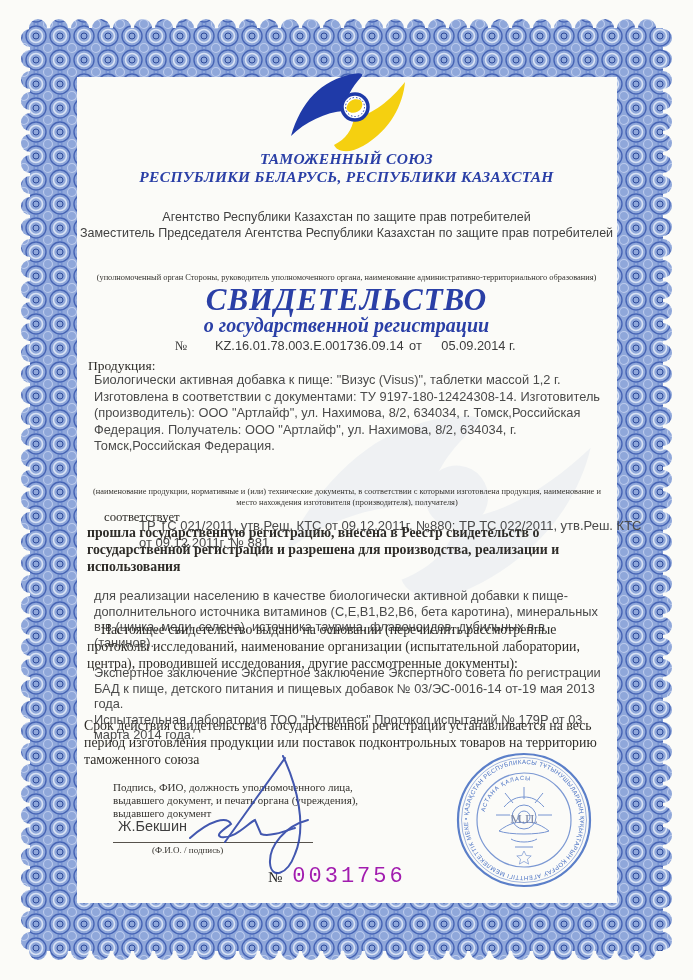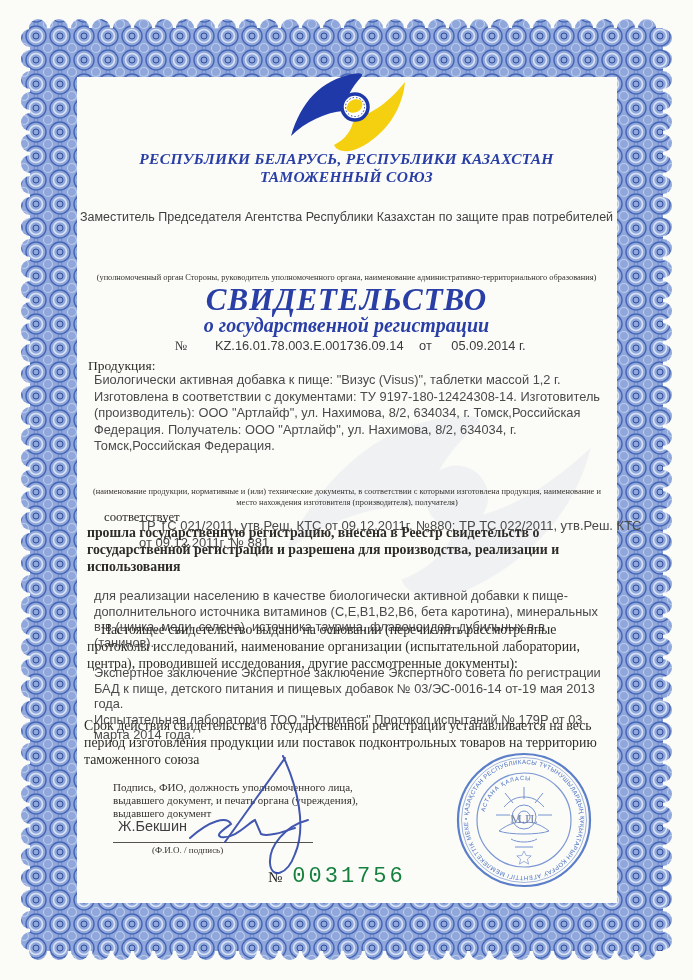--- a/index.html
+++ b/index.html
@@ -19,21 +19,21 @@
   .agency{top:209px;left:0;right:0;text-align:center;
     font-family:"Liberation Sans",sans-serif;font-size:12.5px;line-height:16px;color:#3f3f3f;}
   .authority-note{top:273px;left:80px;width:533px;text-align:center;
     font-size:8.4px;line-height:10px;color:#35332f;}
   .cert-title{top:282px;font-size:31px;letter-spacing:1px;}
   .cert-subtitle{top:314px;font-size:20px;}
   .number-line{top:338px;left:175px;font-family:"Liberation Sans",sans-serif;
     font-size:12.8px;color:#3c3c3c;white-space:nowrap;}
   .number-line .numsign{font-family:"Liberation Serif",serif;font-size:13px;}
   .number-line .numval{margin-left:24px;}
-  .number-line .fromword{margin-left:12px;}
+  .number-line .fromword{margin-left:2px;}
   .number-line .dateval{margin-left:16px;}
   .serif-par{font-size:13.8px;line-height:17px;color:#2e2c28;}
   .typed{font-family:"Liberation Sans",sans-serif;color:#4a4a4a;
     font-size:12.8px;line-height:16.5px;}
   .product-label{top:358px;left:88px;font-size:13.5px;}
   .product-desc{top:372px;left:94px;width:516px;}
   .product-note{top:487px;left:83px;width:528px;text-align:center;
     font-size:8.4px;line-height:10.5px;color:#35332f;}
   .compliance-label{top:510px;left:104px;font-size:12.8px;}
   .regulations{top:517px;left:95px;width:515px;font-size:13px;line-height:17px;margin-left:44px;}
@@ -43,21 +43,21 @@
   .basis-docs{top:665px;left:94px;width:520px;line-height:15.5px;}
   .validity{top:717px;left:84px;width:532px;}
   .sig-note{left:113px;font-size:11px;line-height:13px;color:#35332f;}
   .sig-name{top:818px;left:118px;font-family:"Liberation Sans",sans-serif;
     font-size:14.5px;color:#3f3f3f;text-align:right;}
   .sig-rule{top:842px;left:113px;width:200px;height:1px;background:#56524c;}
   .sig-caption{top:845px;left:152px;font-size:9px;color:#35332f;}
   .serial{top:864px;left:268px;white-space:nowrap;}
   .serial .numsign{font-size:15px;color:#222;}
   .serial .serialval{font-family:"Liberation Mono","DejaVu Sans Mono",monospace;
-    font-size:22px;letter-spacing:3px;color:#15803d;margin-left:10px;}
+    font-size:22px;letter-spacing:3px;color:#a21caf;margin-left:10px;}
   .content{position:relative;z-index:2;}
   .bg-layer{position:absolute;left:0;top:0;z-index:0;}
   .overlay-layer{position:absolute;z-index:3;pointer-events:none;}
 </style>
 </head>
 <body>
 
 <div class="page">
 
   <svg class="bg-layer" width="693" height="980" viewBox="0 0 693 980">
@@ -242,25 +242,26 @@
 
     <svg class="abs" style="left:283px;top:70px;" width="130" height="92" viewBox="0 0 130 92">
       <path d="M8,66 C18,32 38,10 70,4 C77,2.5 80,3.5 79,6 C68,18 63,28 61,41 C43,42 22,52 8,66 Z" fill="#1f3aa8"></path>
       <path d="M122,12 C120,34 108,60 80,76 C66,84 54,82 51,75 C63,69 69,60 71,48 C89,45 108,30 122,12 Z" fill="#f5d010"></path>
       <circle cx="72" cy="37" r="13" fill="#ffffff" stroke="#1f3aa8" stroke-width="3.5"></circle>
       <path d="M64,36 C66,30 72,28 77,30 C80,32 80,36 78,39 C75,43 68,44 65,41 C63,39 63,38 64,36 Z" fill="#f5d010"></path>
       <circle cx="72" cy="37" r="9.5" fill="none" stroke="#1f3aa8" stroke-width="1" stroke-dasharray="1.5,2"></circle>
     </svg>
 
     <div class="abs blue-head union-lines">
+      <div>ТАМОЖЕННЫЙ СОЮЗ</div>
       <div>РЕСПУБЛИКИ БЕЛАРУСЬ, РЕСПУБЛИКИ КАЗАХСТАН</div>
-      <div>ТАМОЖЕННЫЙ СОЮЗ</div>
     </div>
 
     <div class="abs agency">
+      <div>Агентство Республики Казахстан по защите прав потребителей</div>
       <div>Заместитель Председателя Агентства Республики Казахстан по защите прав потребителей</div>
     </div>
 
     <div class="abs authority-note">(уполномоченный орган Стороны, руководитель уполномоченного органа, наименование административно-территориального образования)</div>
 
     <div class="abs blue-head cert-title">СВИДЕТЕЛЬСТВО</div>
     <div class="abs blue-head cert-subtitle">о государственной регистрации</div>
 
     <div class="abs number-line">
       <span class="numsign">№</span>

